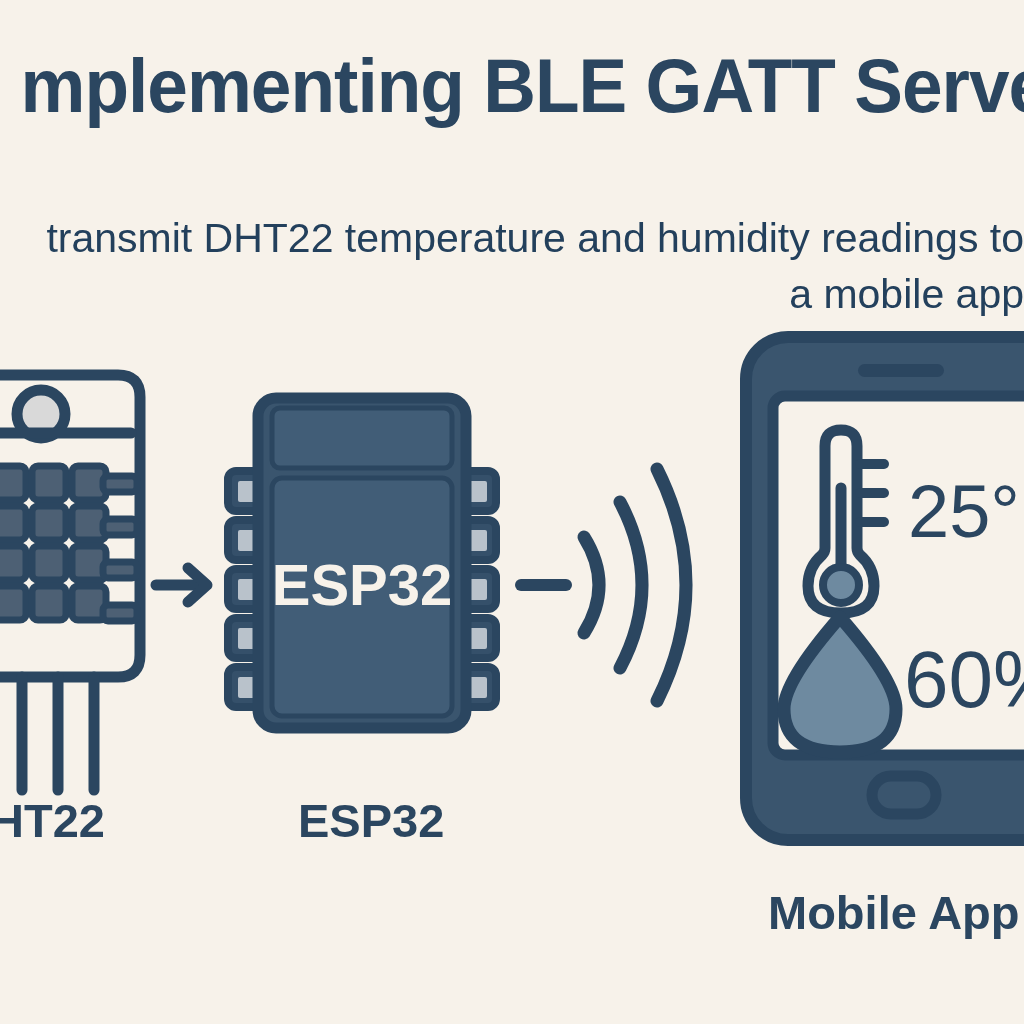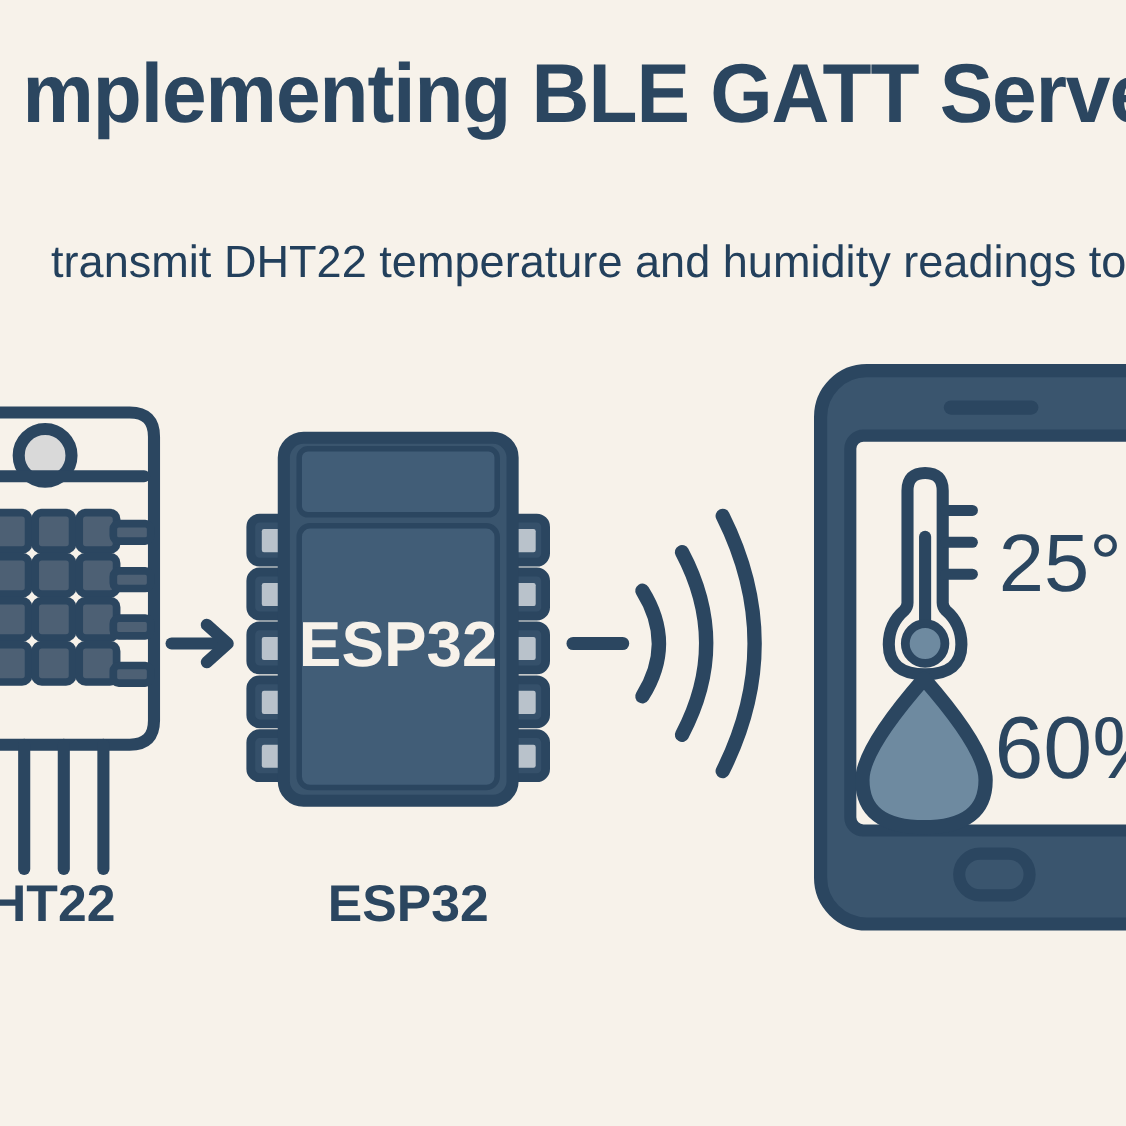--- a/index.html
+++ b/index.html
@@ -70,20 +70,21 @@
 <body>
 
 <div id="stage">
 
   <div class="title-block">
     <div class="title-line l1">mplementing BLE GATT Server</div>
   </div>
 
   <div class="subtitle-block">
     <div class="subtitle-line">transmit DHT22 temperature and humidity readings to</div>
+    <div class="subtitle-line">a mobile app</div>
   </div>
 
   <svg class="art" viewBox="0 0 1024 1024">
 
     <g>
 
       <path d="M -120 375 L 118 375 Q 140 375 140 397 L 140 655 Q 140 677 118 677 L -120 677 Z" fill="none" stroke="#2b4660" stroke-width="11" stroke-linejoin="round"></path>
 
       <circle cx="41" cy="414" r="24" fill="#d9d9d9" stroke="#2b4660" stroke-width="11"></circle>
 
@@ -207,14 +208,15 @@
         <path d="M 840 617 Q 896 681 896 709 Q 896 752 840 752 Q 784 752 784 709 Q 784 681 840 617 Z" fill="#6e8aa0" stroke="#2b4660" stroke-width="13" stroke-linejoin="round"></path>
       </g>
 
       <text x="908" y="537" font-family="Liberation Sans, sans-serif" font-size="74" font-weight="400" fill="#2b4660">25°</text>
       <text x="904" y="707" font-family="Liberation Sans, sans-serif" font-size="80" font-weight="400" fill="#2b4660">60%</text>
     </g>
   </svg>
 
   <div class="caption" id="cap-dht">HT22</div>
   <div class="caption" id="cap-esp">ESP32</div>
+  <div class="caption" id="cap-app">Mobile App</div>
 
 </div>
 
 </body></html>

